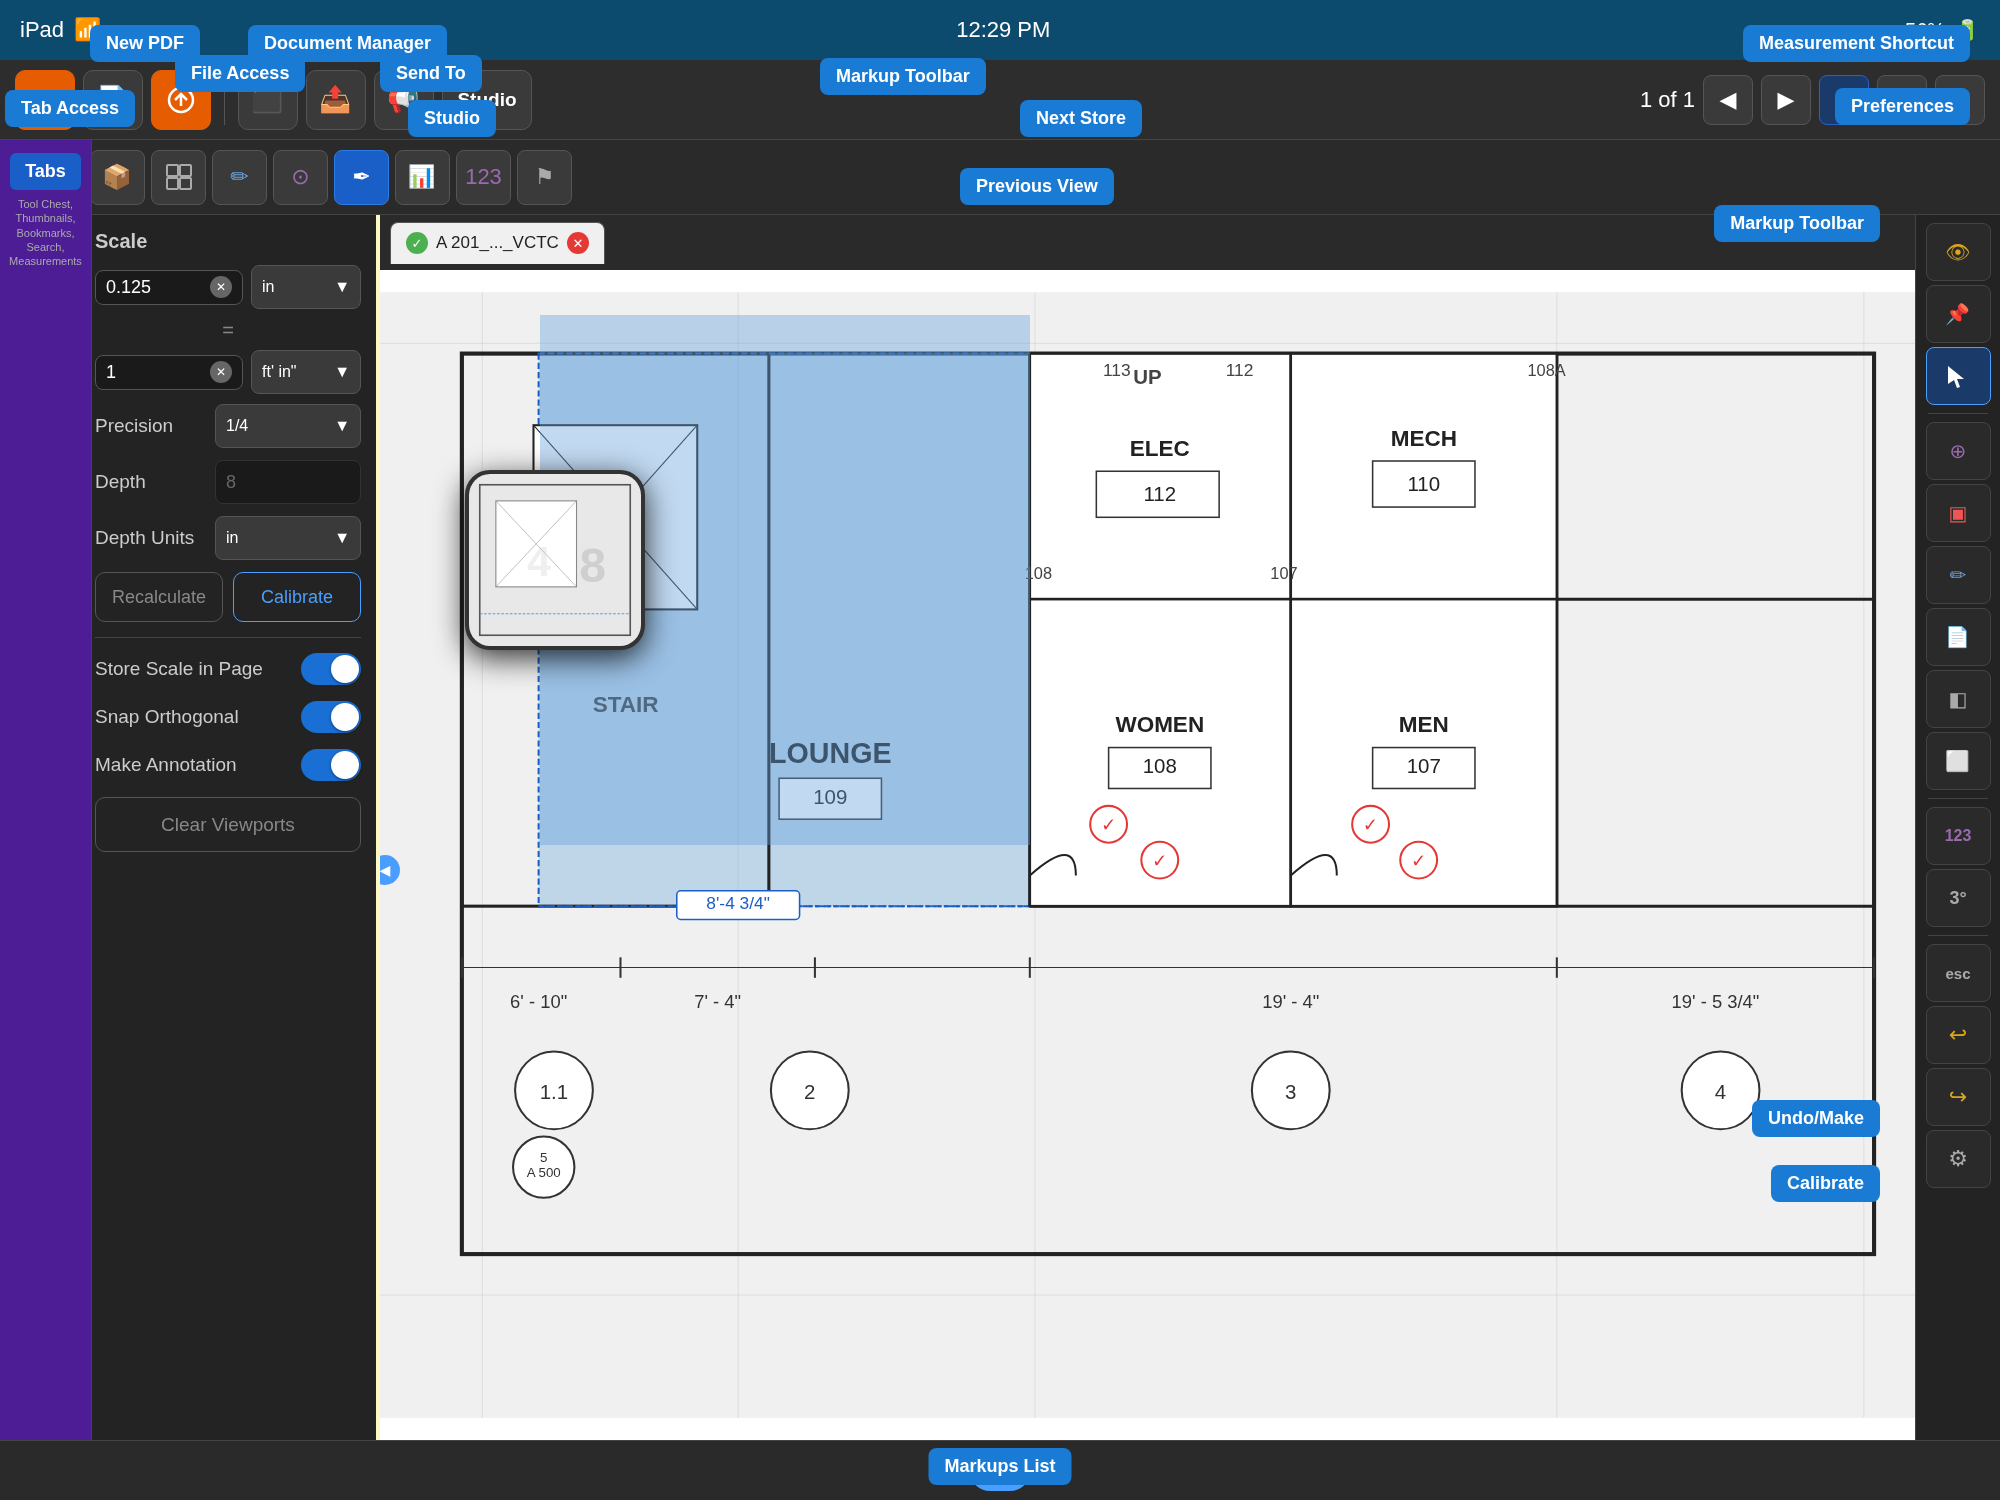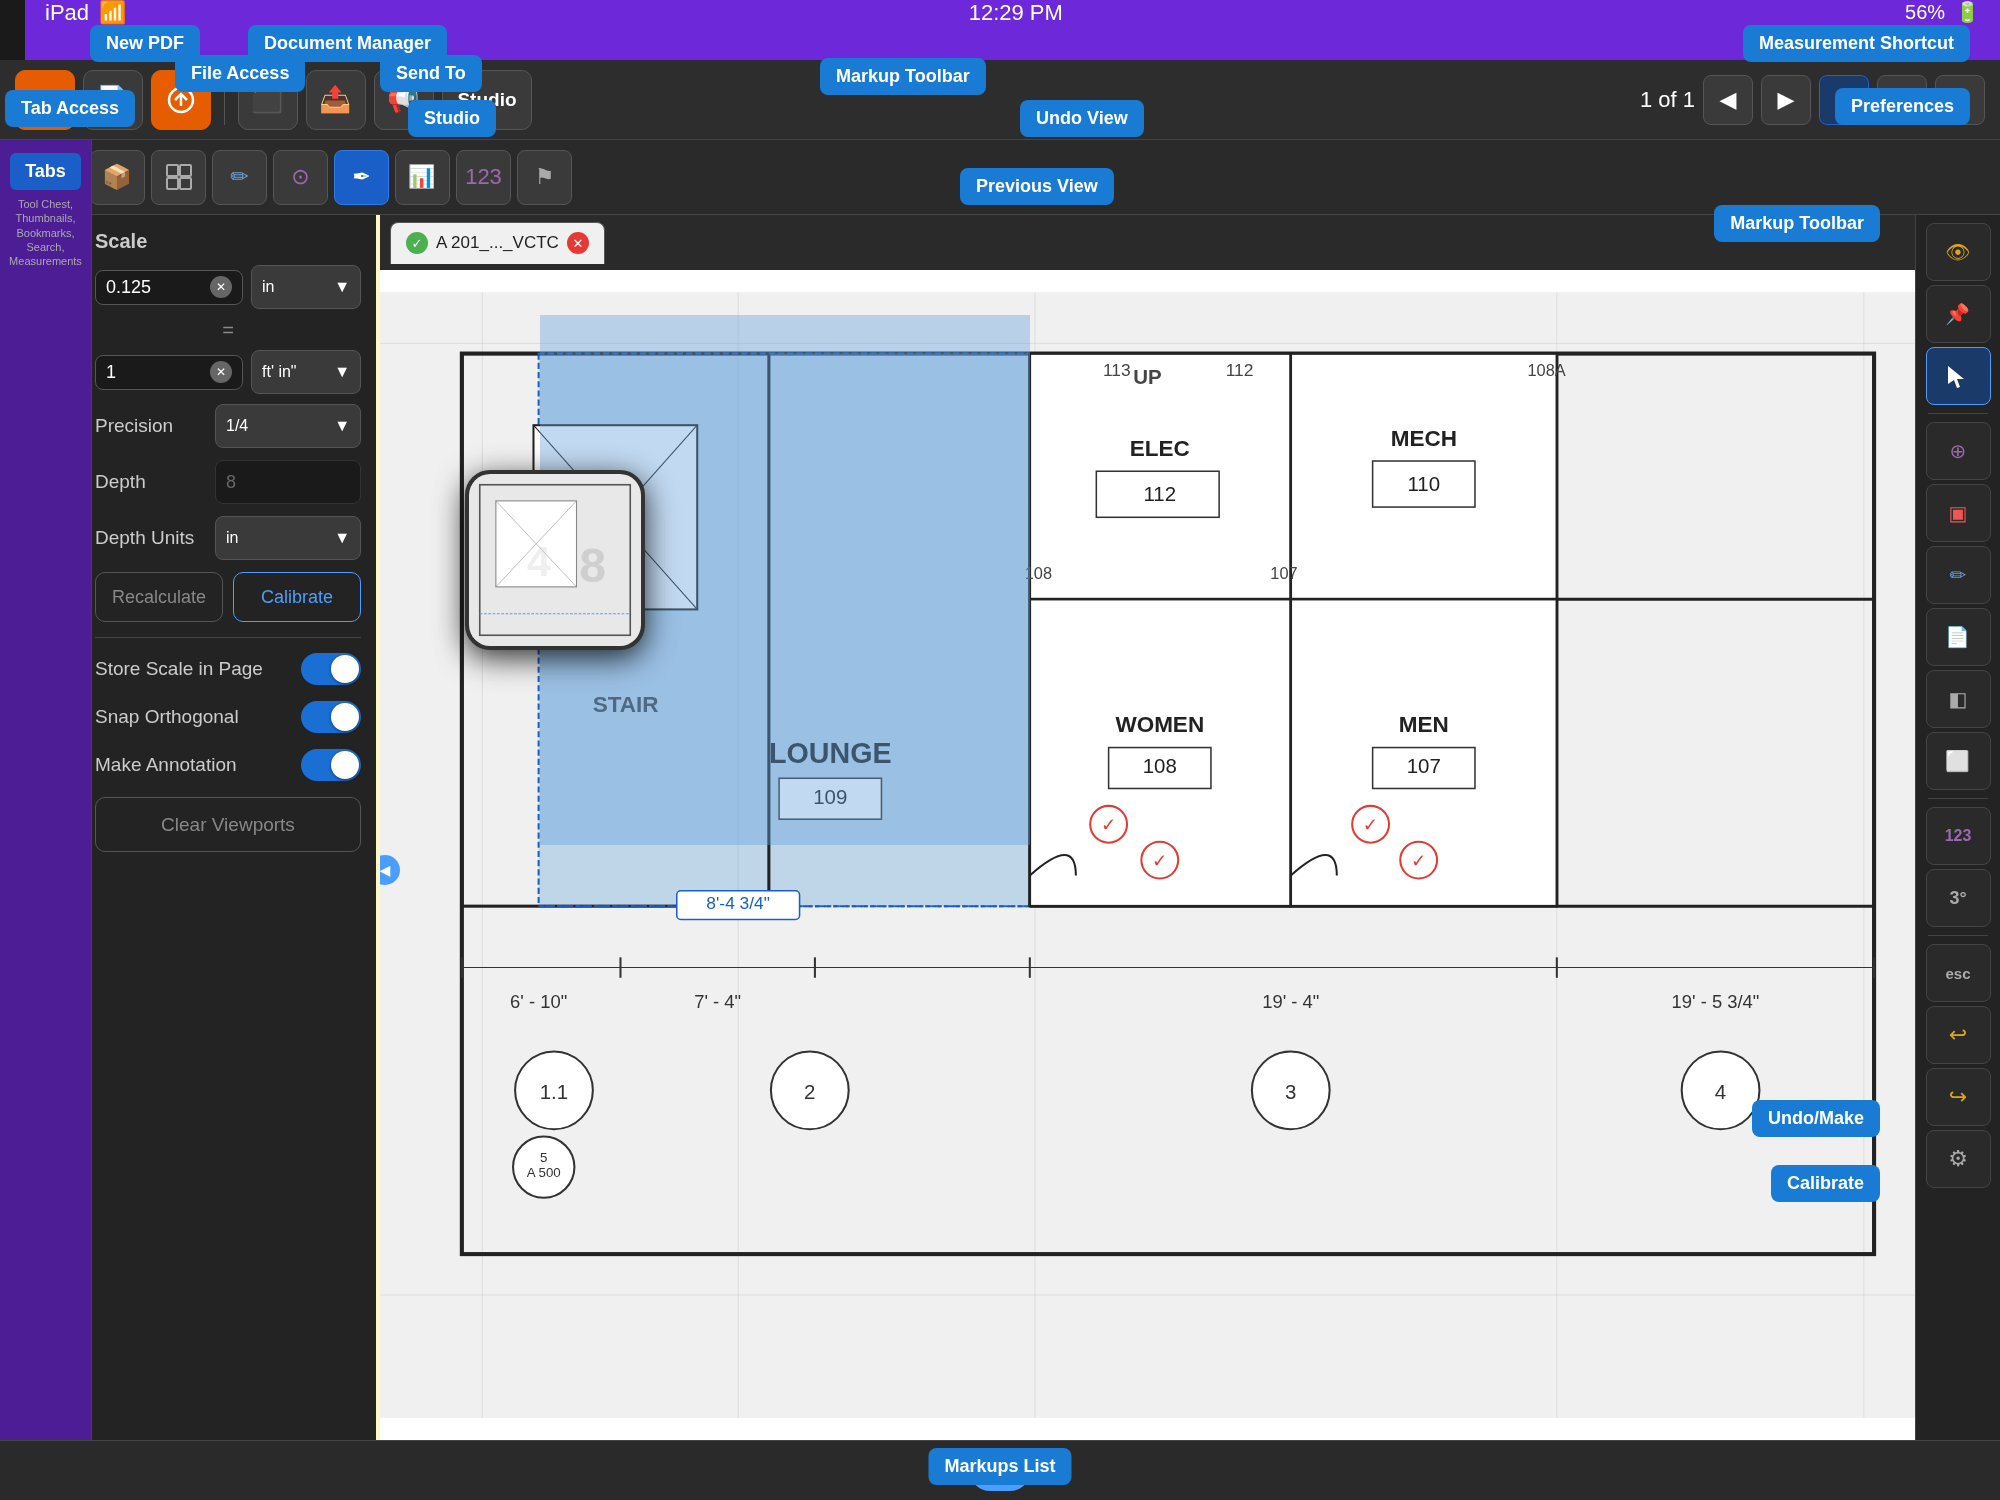--- a/index.html
+++ b/index.html
@@ -10,27 +10,26 @@
       font-family: -apple-system, 'Helvetica Neue', Arial, sans-serif;
       overflow: hidden;
       position: relative;
     }
 
     
     .status-bar {
       position: absolute;
       top: 0; left: 0; right: 0;
       height: 60px;
-      background: #6d28d9;
-      display: flex;
-      align-items: flex-start;
+      background: #0c4a6e;
+      display: flex;
+      align-items: center;
       justify-content: space-between;
       padding: 0 20px;
       z-index: 100;
-      margin-left: 25px;
     }
     .status-left { display: flex; align-items: center; gap: 10px; color: white; font-size: 22px; }
     .status-center { color: white; font-size: 22px; font-weight: 500; }
     .status-right { display: flex; align-items: center; gap: 10px; color: white; font-size: 20px; }
 
     
     .toolbar {
       position: absolute;
       top: 60px; left: 0; right: 0;
       height: 80px;
@@ -808,21 +807,21 @@
 <div class="callout" style="left:175px; top:55px;">File Access</div>
 
 <div class="callout" style="left:248px; top:25px;">Document Manager</div>
 
 <div class="callout" style="left:380px; top:55px;">Send To</div>
 
 <div class="callout" style="left:408px; top:100px;">Studio</div>
 
 <div class="callout" style="left:820px; top:58px;">Markup Toolbar</div>
 
-<div class="callout" style="left:1020px; top:100px;">Undo View</div>
+<div class="callout" style="left:1020px; top:100px;">Next Store</div>
 
 <div class="callout" style="left:960px; top:168px;">Previous View</div>
 
 <div class="callout" style="right:30px; top:88px;">Preferences</div>
 
 <div class="callout" style="right:30px; top:25px;">Measurement Shortcut</div>
 
 <div class="callout" style="right:120px; top:205px;">Markup Toolbar</div>
 
 <div class="callout" style="right:120px; top:1100px;">Undo/Make</div>

